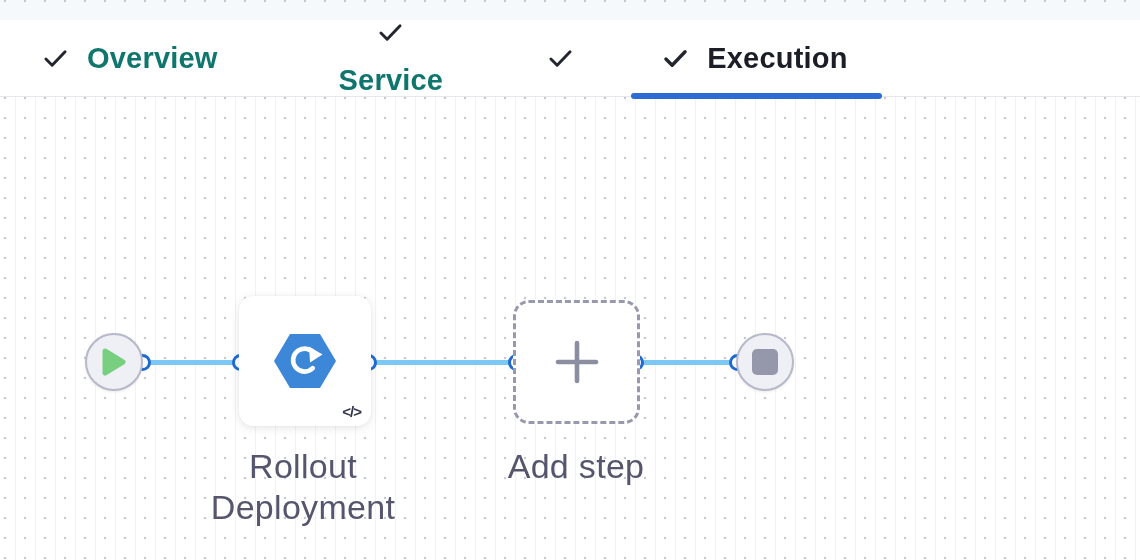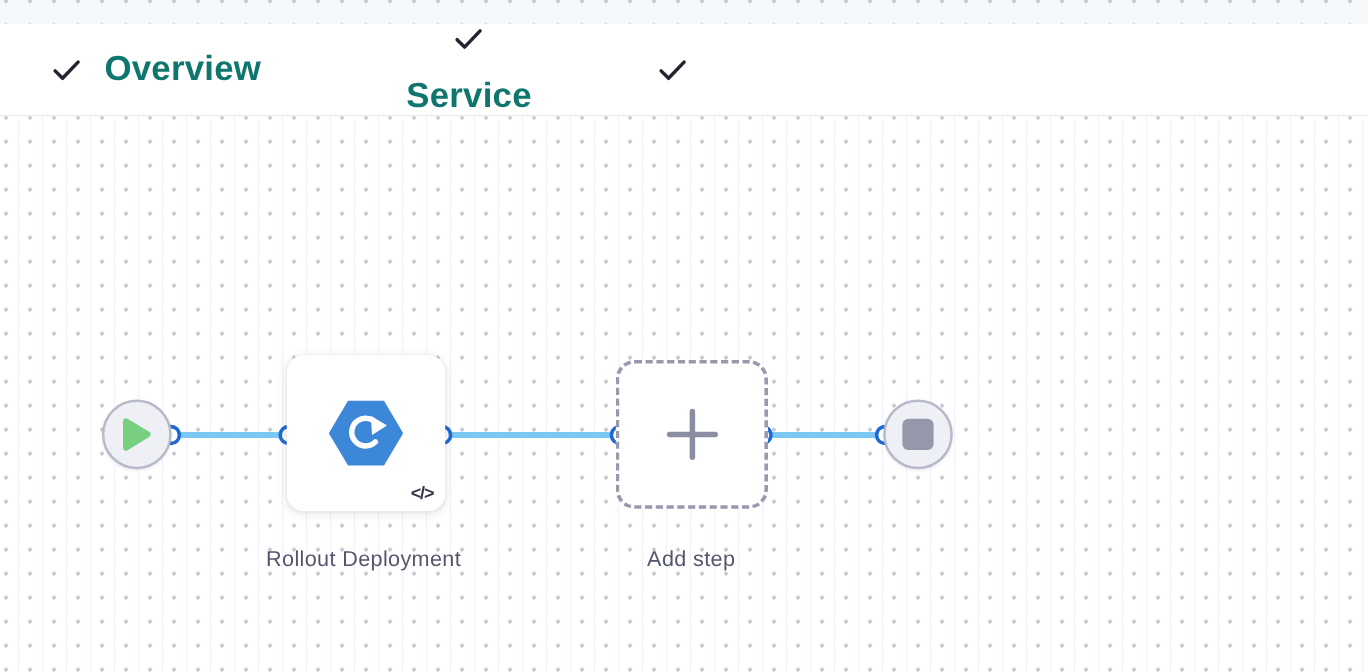--- a/index.html
+++ b/index.html
@@ -95,21 +95,21 @@
     position:absolute;left:513px;top:203px;width:127px;height:124px;
     box-sizing:border-box;
     background:#ffffff;border:3px dashed #9899ae;border-radius:16px;
     display:flex;align-items:center;justify-content:center;
     cursor:pointer;
   }
   
   .node-label{
     position:absolute;top:349px;width:220px;
     text-align:center;
-    font-size:18px;line-height:41px;color:#55566d;
+    font-size:34px;line-height:41px;color:#55566d;
     letter-spacing:0.3px;
   }
   .node-label.step1{left:193px;}
   .node-label.addstep{left:466px;}
 </style>
 </head>
 <body>
 
 <div class="top-strip"></div>
 
@@ -128,20 +128,26 @@
     </svg>
     <span>Service</span>
   </div>
 
   <div class="tab">
     <svg class="check" viewBox="0 0 24 24" fill="none">
       <path d="M3.5 12.5 L9 18 L20.5 6" stroke="#24262f" stroke-width="2.6" stroke-linecap="round" stroke-linejoin="round"></path>
     </svg>
   </div>
 
+  <div class="tab active">
+    <svg class="check" viewBox="0 0 24 24" fill="none">
+      <path d="M3.5 12.5 L9 18 L20.5 6" stroke="#24262f" stroke-width="3" stroke-linecap="round" stroke-linejoin="round"></path>
+    </svg>
+    <span>Execution</span>
+  </div>
 
 </div>
 
 <div class="canvas">
 
   <div class="edge" style="left:142px;width:98px;"></div>
   <div class="edge" style="left:368px;width:148px;"></div>
   <div class="edge" style="left:635px;width:102px;"></div>
 
   <div class="anchor" style="left:134px;"></div>

